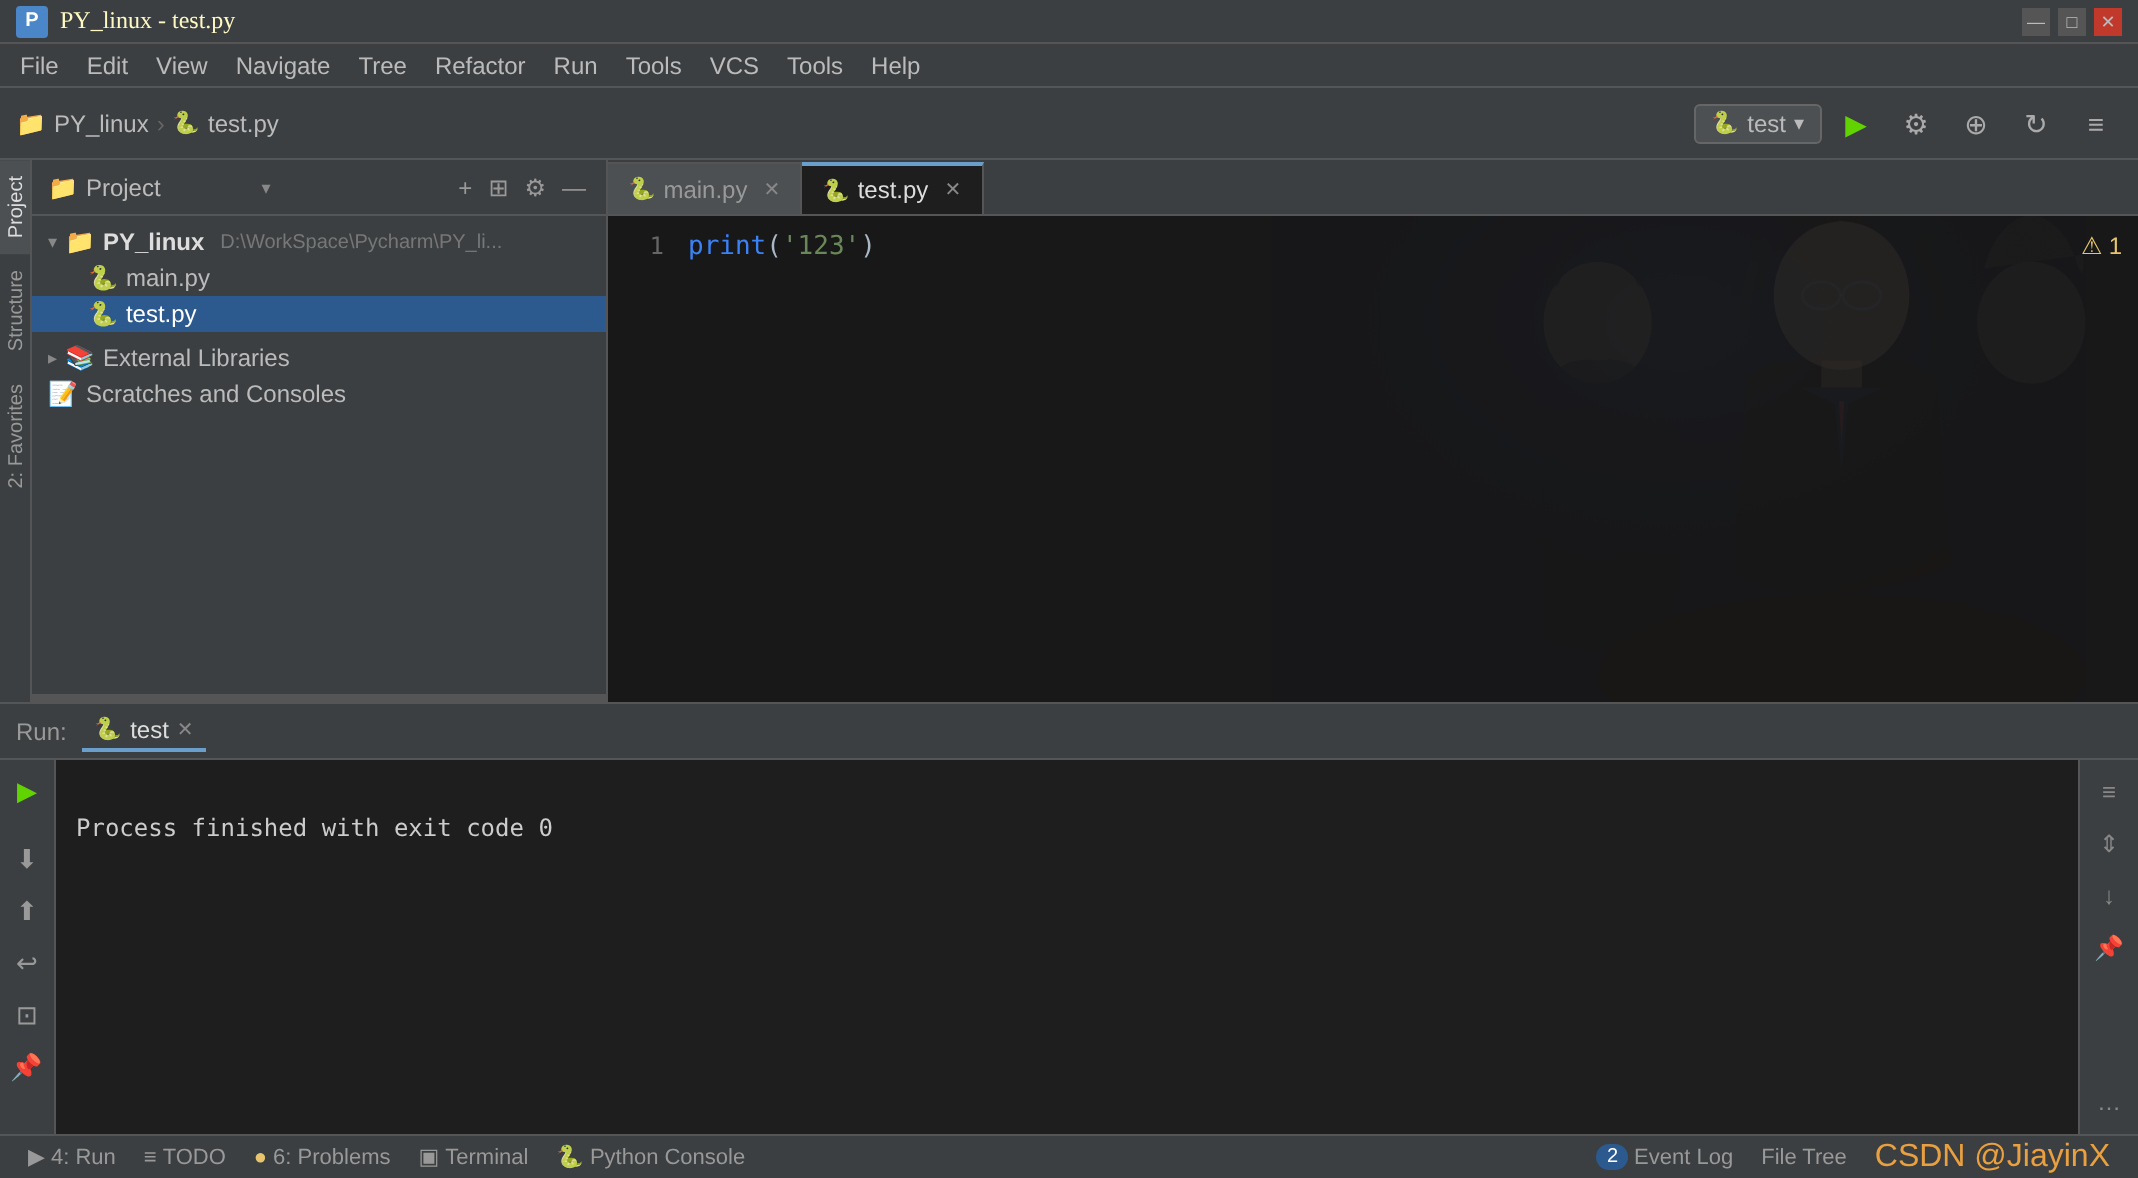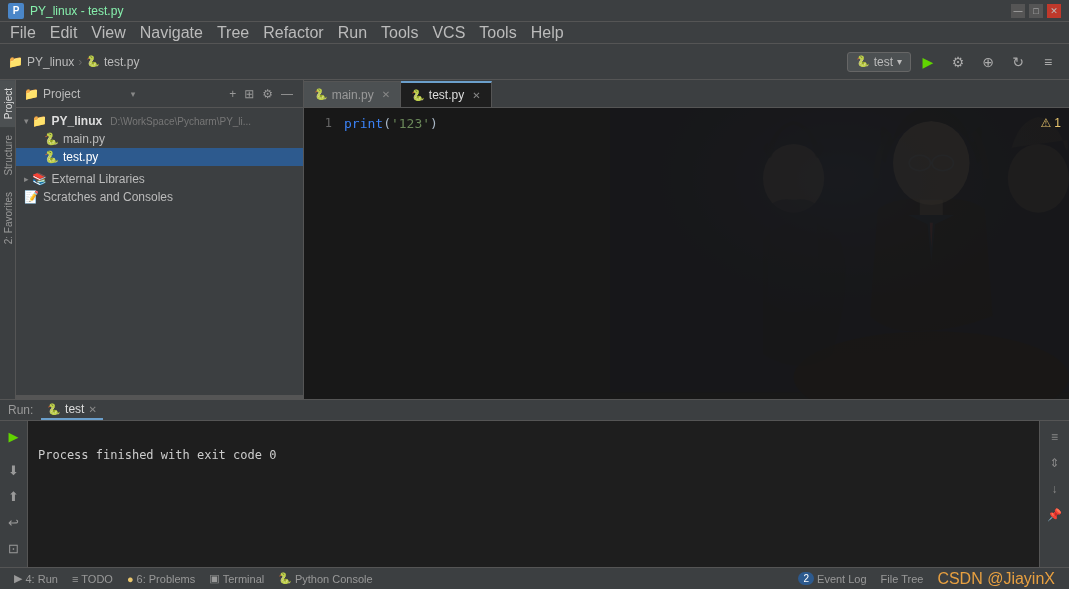--- a/index.html
+++ b/index.html
@@ -9,35 +9,35 @@
     #titlebar {
       height: 22px;
       background: #3c3f41;
       display: flex;
       align-items: center;
       justify-content: space-between;
       padding: 0 8px;
       border-bottom: 1px solid #555;
     }
     #titlebar .left { display: flex; align-items: center; gap: 6px; }
-    #titlebar .title { font-size: 12px; color: #86efac; }
+    #titlebar .title { font-size: 12px; color: #fef9c3; font-family: Liberation Serif, serif; }
     #titlebar .win-controls { display: flex; gap: 4px; }
     #titlebar .win-btn { width: 14px; height: 14px; background: #555; display: flex; align-items: center; justify-content: center; font-size: 9px; color: #bbb; cursor: pointer; }
 
     
     #menubar {
       height: 22px;
       background: #3c3f41;
       display: flex;
       align-items: center;
       padding: 0 4px;
       border-bottom: 1px solid #555;
       gap: 2px;
     }
-    #menubar .menu-item { padding: 2px 6px; font-size: 16px; color: #bbb; cursor: pointer; }
+    #menubar .menu-item { padding: 2px 6px; font-size: 12px; color: #bbb; cursor: pointer; }
 
     
     #toolbar {
       height: 36px;
       background: #3c3f41;
       display: flex;
       align-items: center;
       padding: 0 8px;
       border-bottom: 1px solid #555;
       gap: 4px;
@@ -194,21 +194,21 @@
       color: #e8c56d;
       font-size: 12px;
       z-index: 3;
       display: flex;
       align-items: center;
       gap: 3px;
     }
 
     
     #bottom-panel {
-      height: 168px;
+      height: 216px;
       background: #2b2b2b;
       border-top: 1px solid #555;
       display: flex;
       flex-direction: column;
     }
     #bottom-tabs {
       height: 28px;
       background: #3c3f41;
       display: flex;
       align-items: center;

